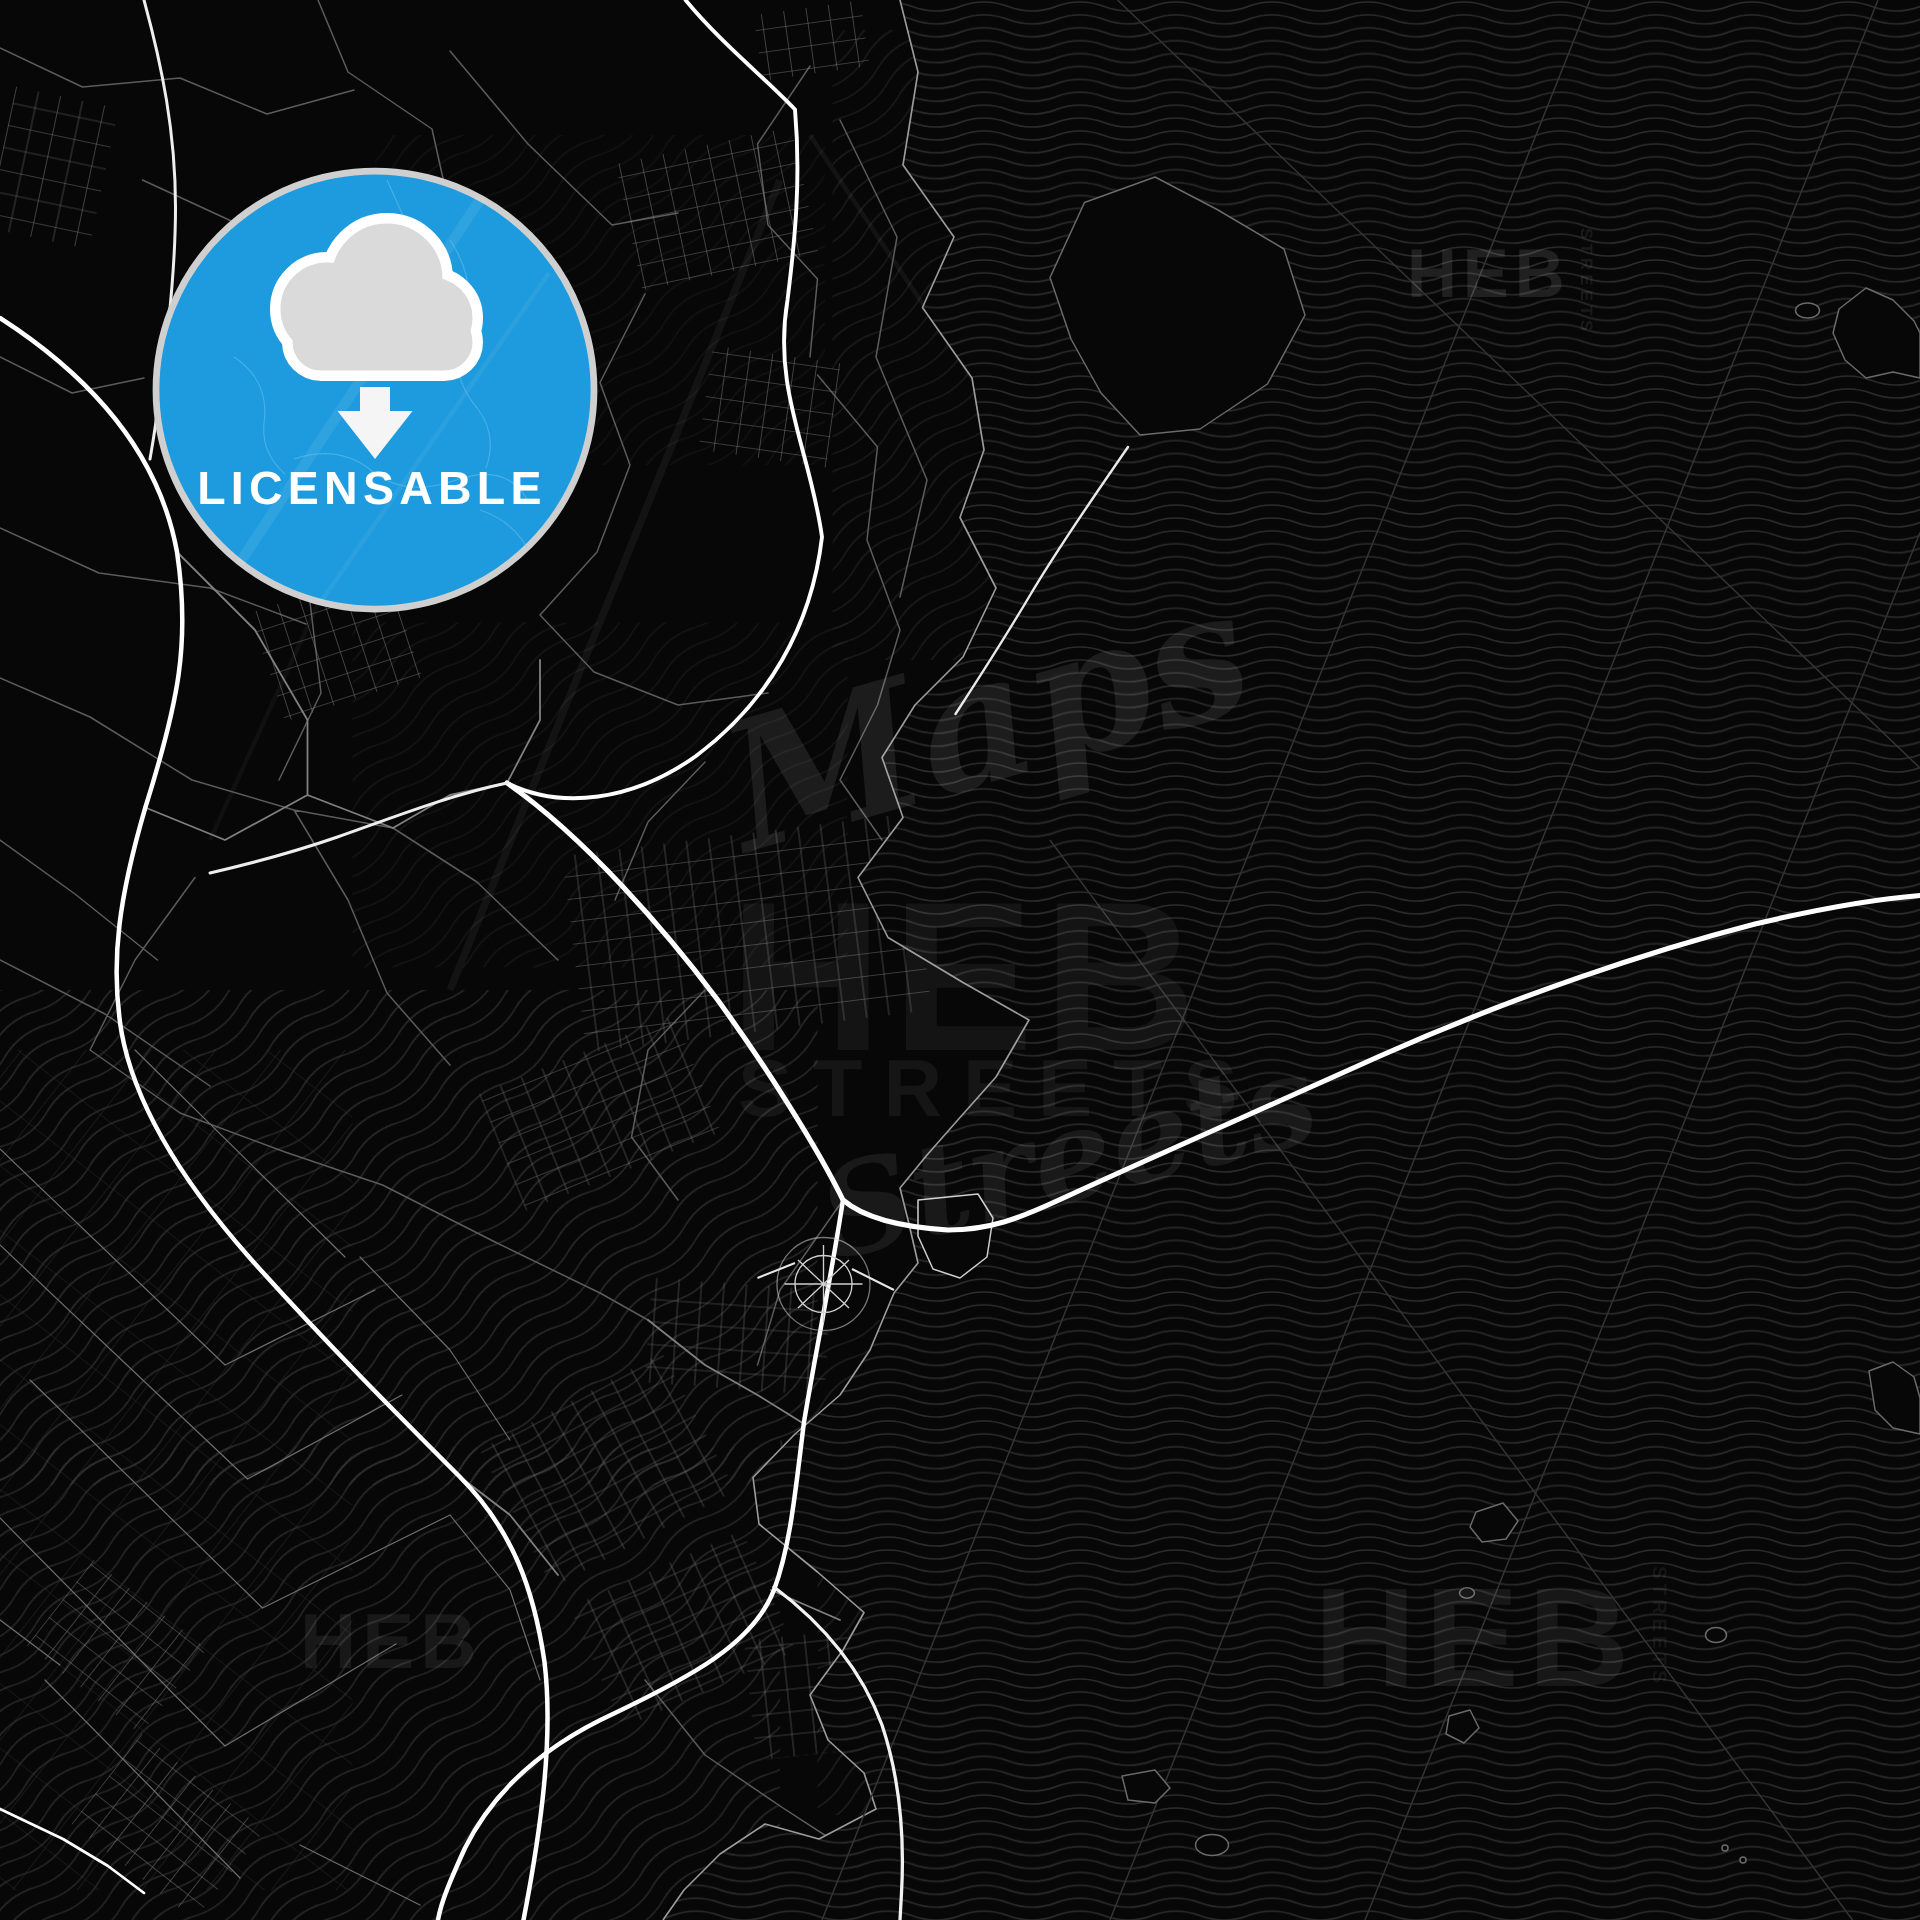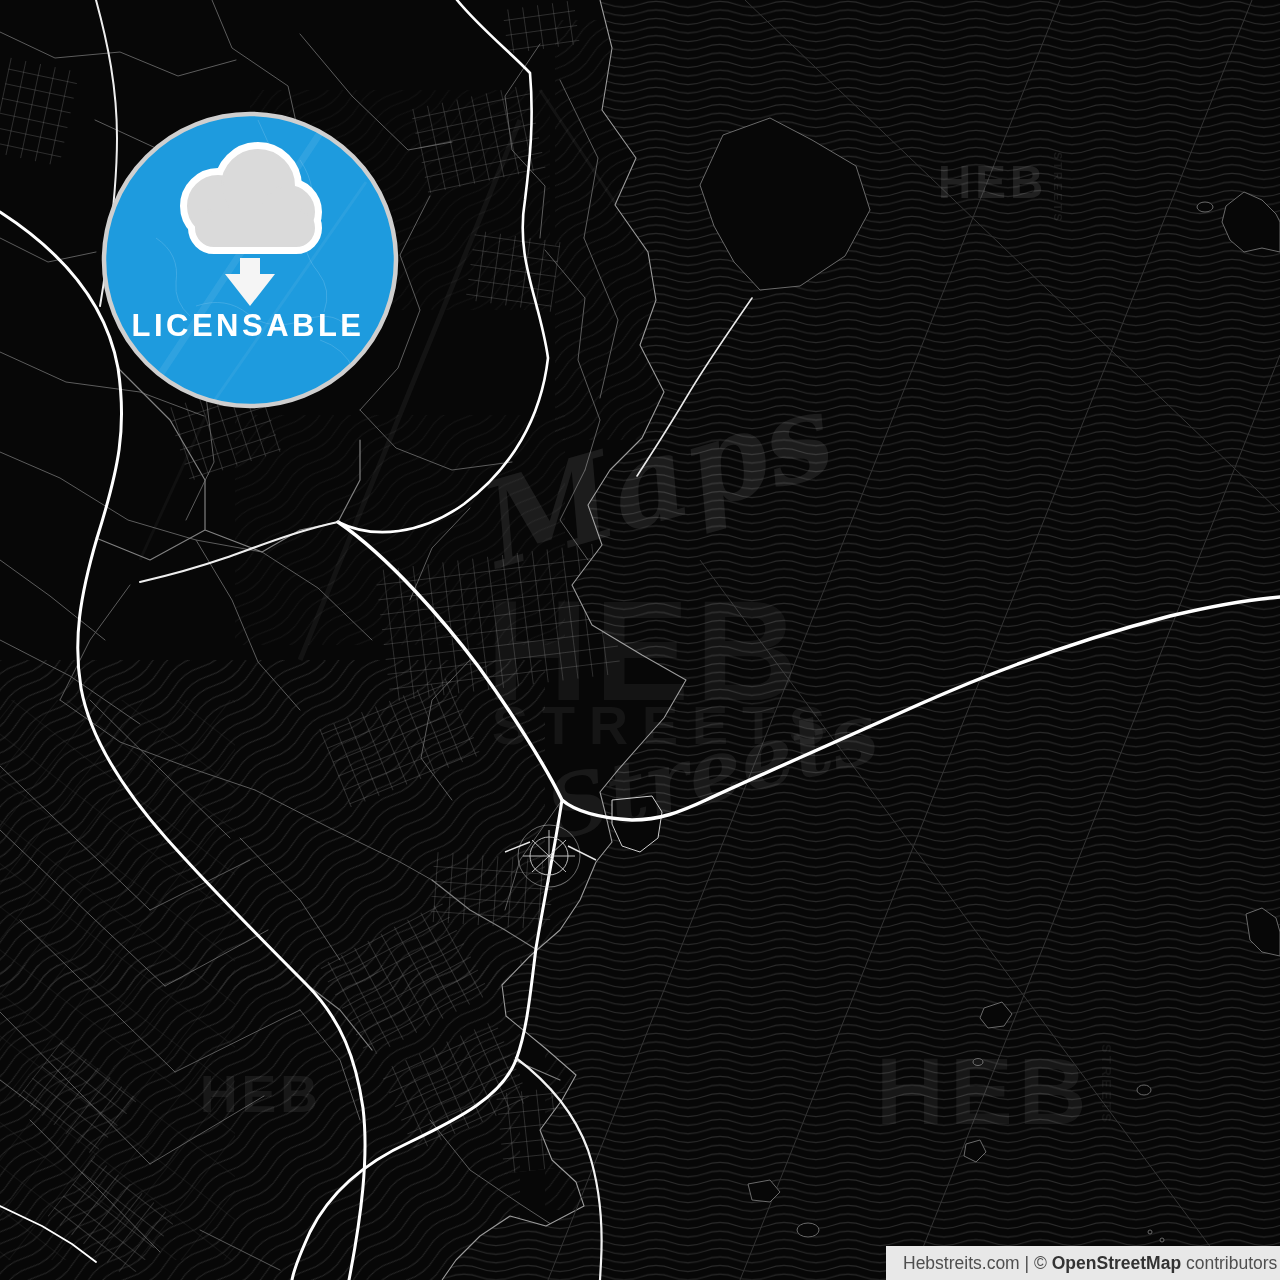--- a/index.html
+++ b/index.html
@@ -176,17 +176,14 @@
         <circle cx="258" cy="186" r="36"></circle>
         <circle cx="288" cy="212" r="26"></circle>
         <rect x="196" y="210" width="118" height="36" rx="18"></rect>
       </g>
       <path fill="#F5F5F5" d="M240 258 h 20 v 16 h 15 l -25 32 l -25 -32 h 15 z"></path>
     </g>
     <text class="badge-label" x="248" y="336" text-anchor="middle">LICENSABLE</text>
   </g>
 </svg>
 
-<div id="attribution">
-  <span>Hebstreits.com</span><span> | </span><span>© </span><span class="prov">OpenStreetMap</span><span> contributors</span>
-</div>
 
 </div>
 
 </body></html>

